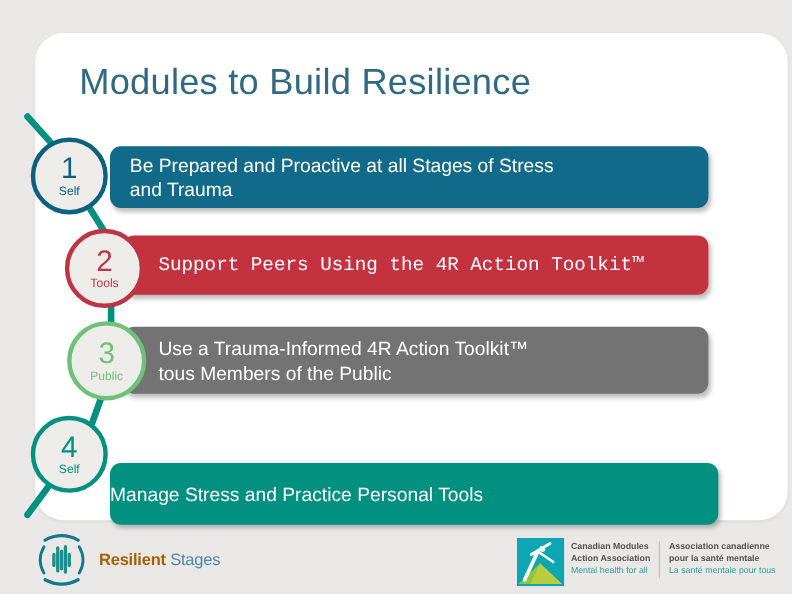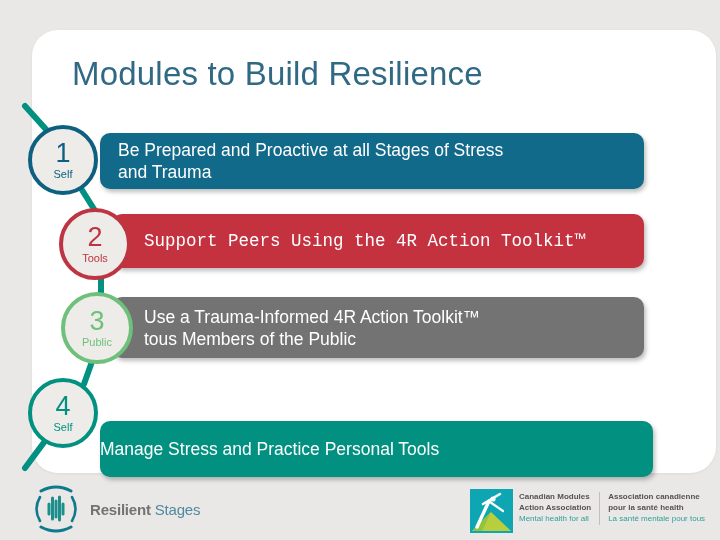--- a/index.html
+++ b/index.html
@@ -48,21 +48,21 @@
   .circle .num{font-size:27px;line-height:27px;font-weight:400;}
   .circle .lbl{font-size:11px;line-height:12px;margin-top:1px;}
   .c1{left:28px;top:125px;width:70px;height:70px;}
   .c2{left:59px;top:208px;width:72px;height:72px;}
   .c3{left:61px;top:292px;width:72px;height:72px;}
   .c4{left:28px;top:378px;width:70px;height:70px;}
 
   
   .rm{position:absolute;left:27px;top:484px;display:flex;align-items:center;z-index:2;}
   .rm-text{margin-left:5px;font-size:15px;letter-spacing:-0.2px;white-space:nowrap;}
-  .rm-bold{font-weight:700;color:#737373;}
+  .rm-bold{font-weight:700;color:#a16207;}
   .rm-light{font-weight:400;color:#5088A0;margin-left:4px;}
 
   .cmha{position:absolute;left:470px;top:489px;display:flex;align-items:flex-start;z-index:2;}
   .cmha-text{font-size:8px;line-height:10.5px;color:#56534F;font-weight:700;white-space:nowrap;}
   .cmha-en{margin-left:6px;padding-top:3px;}
   .cmha-fr{margin-left:8px;padding-top:3px;}
   .tagline{font-weight:400;color:#2FA099;margin-top:1px;}
   .cmha-divider{width:1px;height:33px;background:#C2BFBB;margin-left:8px;margin-top:3px;}
 </style>
 </head>
@@ -152,18 +152,18 @@
       <circle cx="23" cy="10" r="2.6" fill="#FFFFFF"></circle>
     </svg>
     <div class="cmha-text cmha-en">
       <div>Canadian Modules</div>
       <div>Action Association</div>
       <div class="tagline">Mental health for all</div>
     </div>
     <div class="cmha-divider"></div>
     <div class="cmha-text cmha-fr">
       <div>Association canadienne</div>
-      <div>pour la santé health</div>
+      <div>pour la santé mentale</div>
       <div class="tagline">La santé mentale pour tous</div>
     </div>
   </div>
 
 </div>
 
 </body></html>

